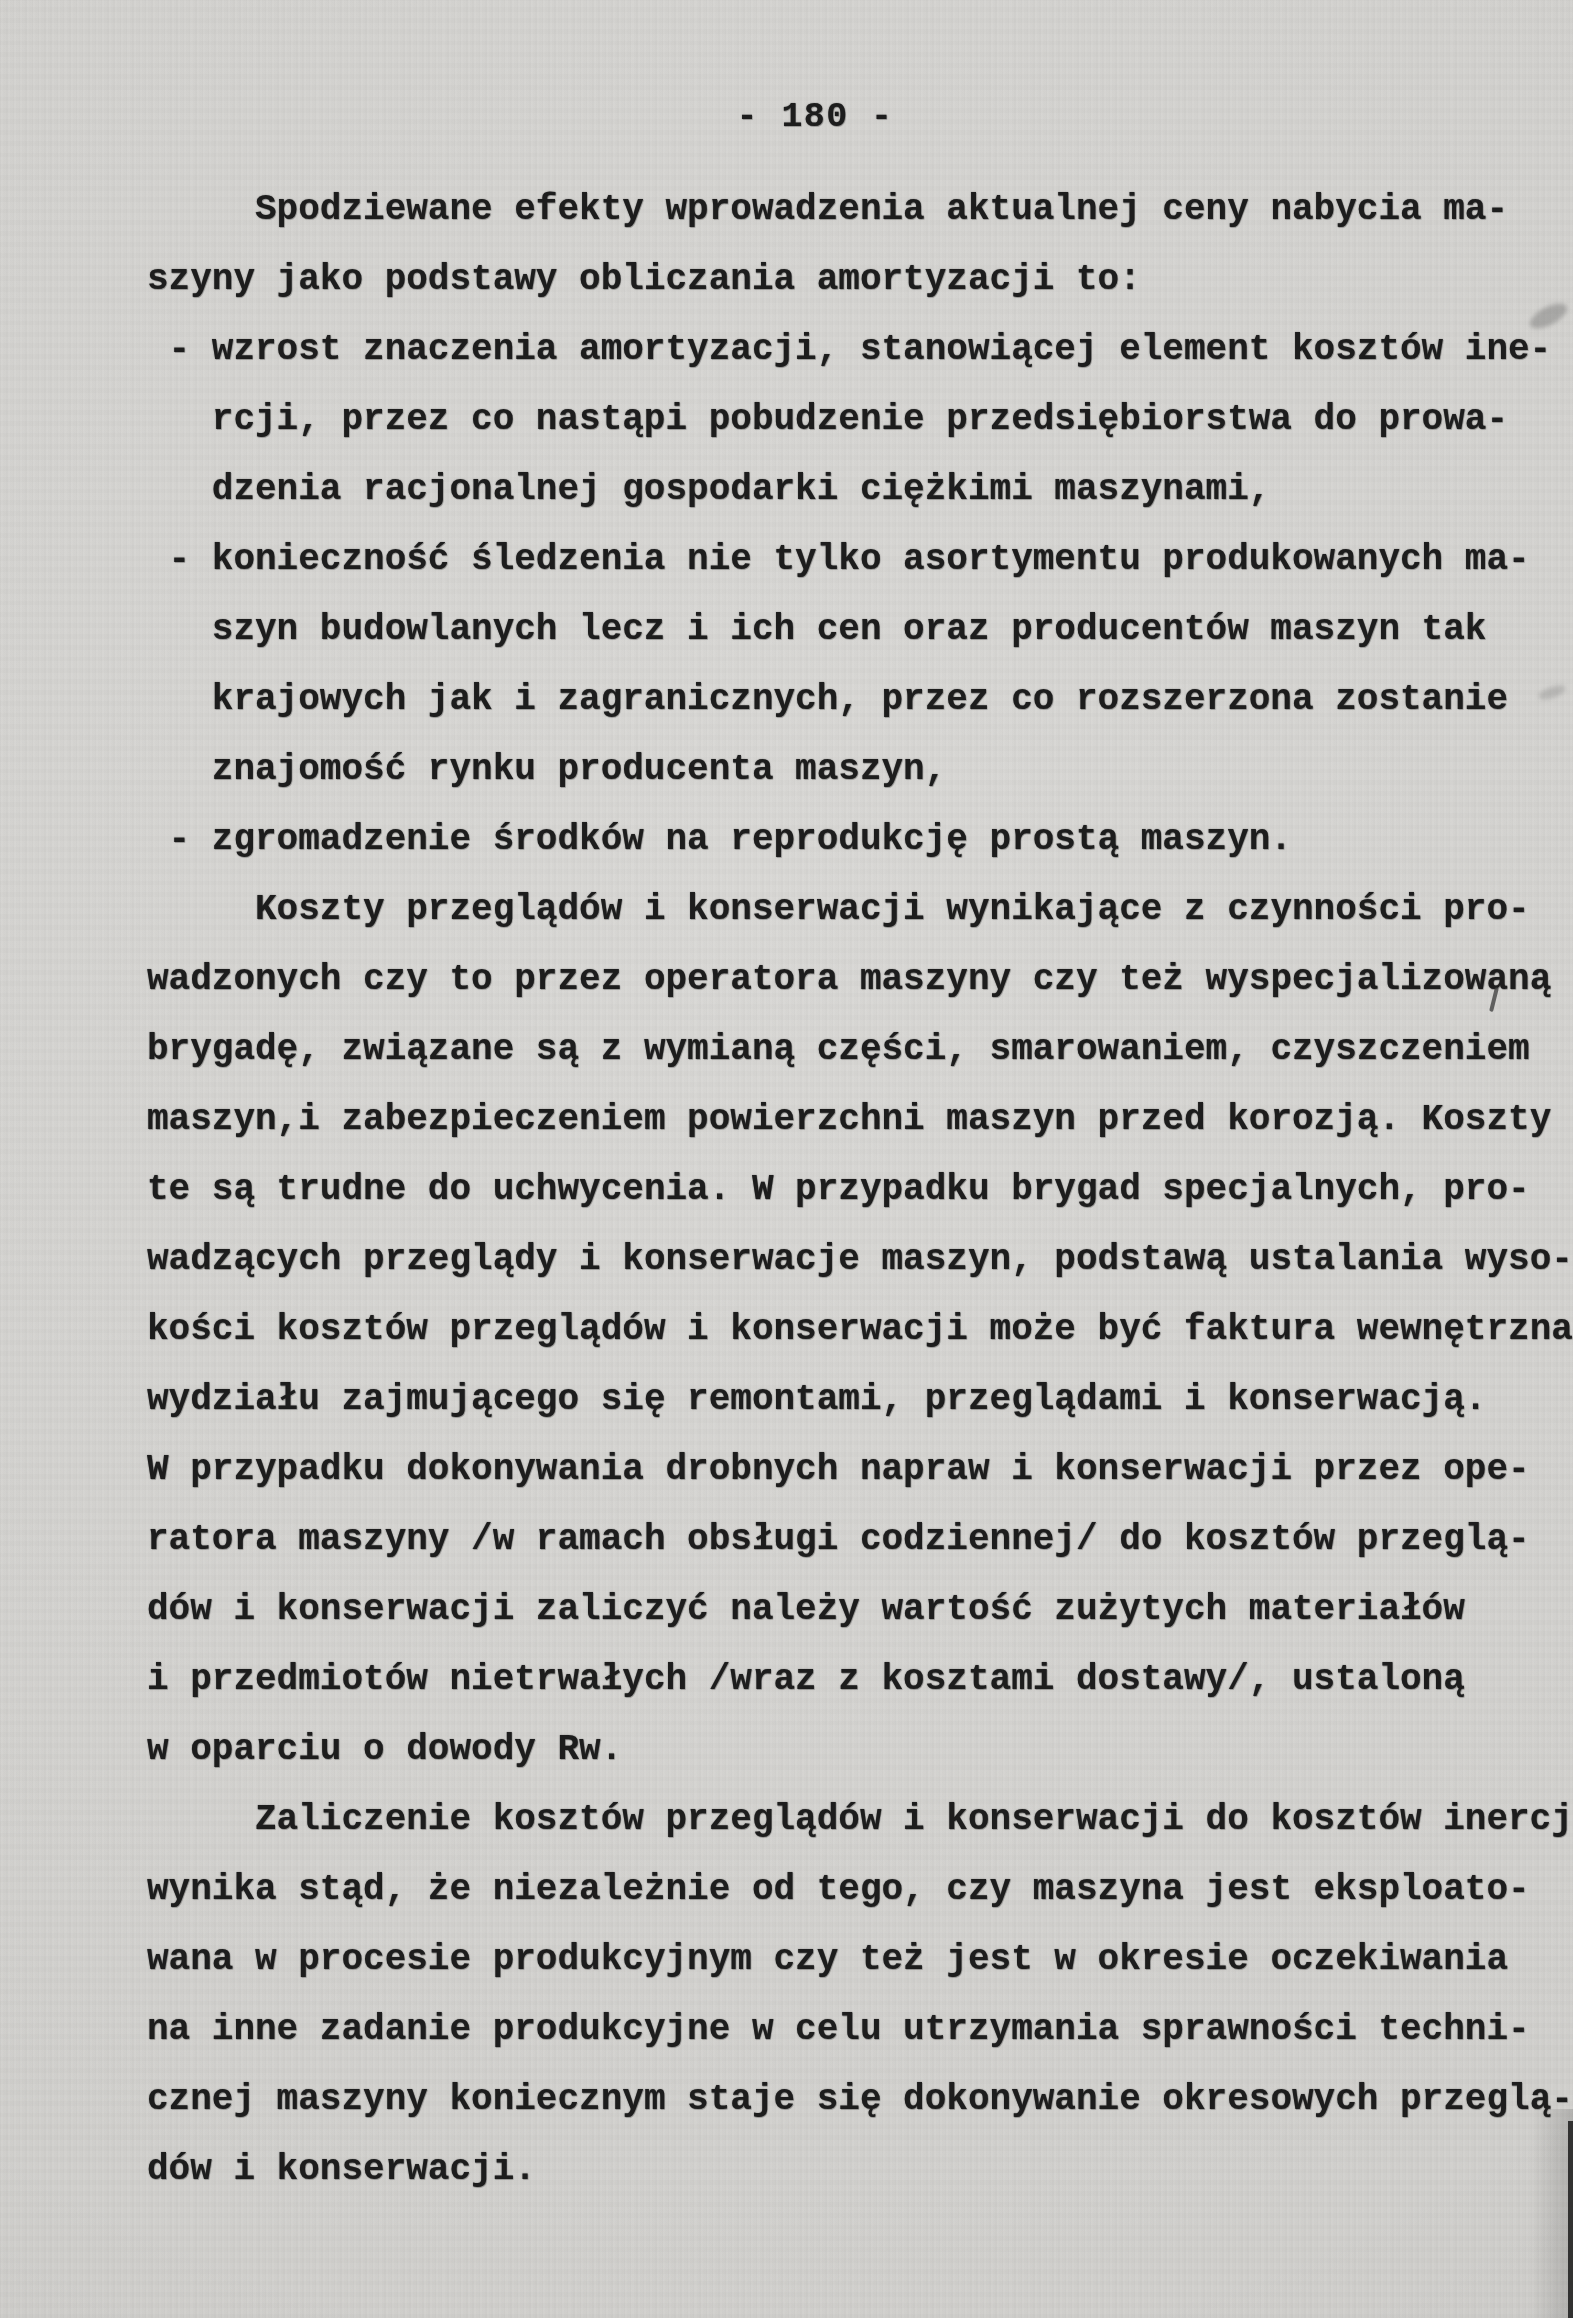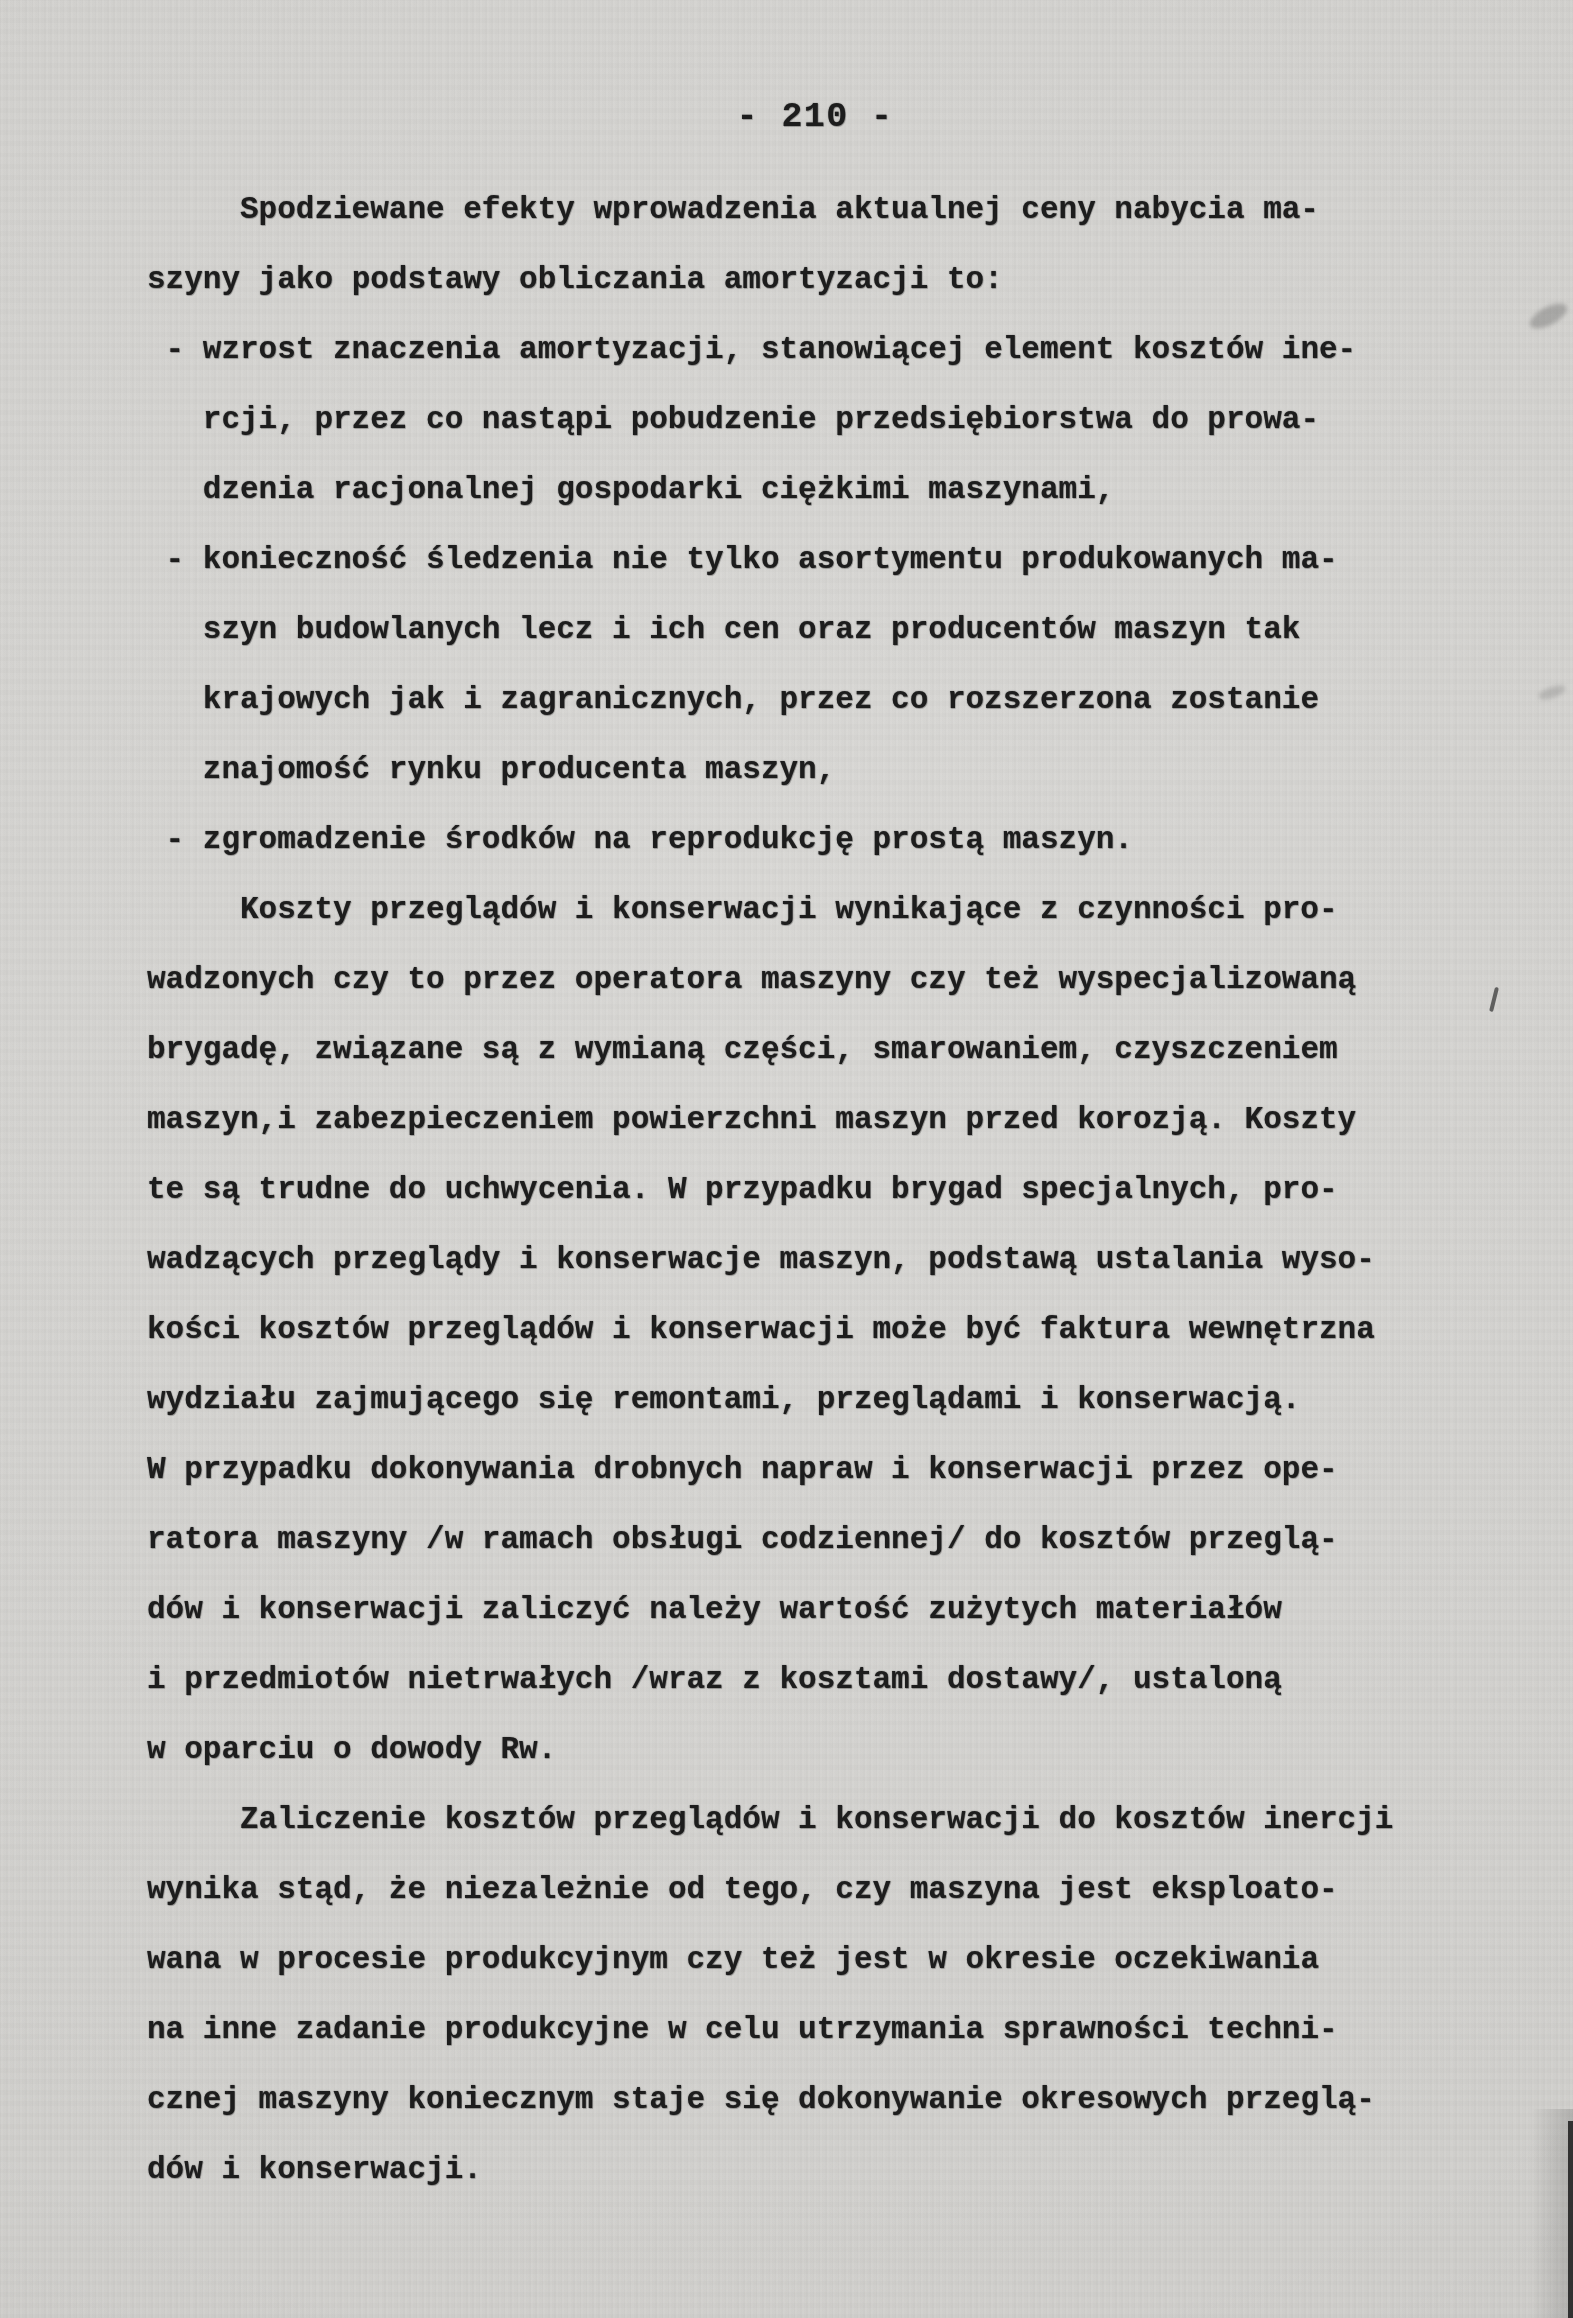--- a/index.html
+++ b/index.html
@@ -35,21 +35,21 @@
     font-weight: 700;
     letter-spacing: 1.4px;
     text-shadow: 0 0 1.4px rgba(25,25,25,0.55), 0.7px 0.7px 0 rgba(40,40,40,0.25);
     white-space: pre;
   }
   .text-block {
     position: absolute;
     top: 175px;
     left: 147px;
     width: 1374px;
-    font-size: 31px;
+    font-size: 36px;
     font-weight: 700;
     line-height: 70px;
     white-space: pre;
     text-shadow: 0 0 1.4px rgba(25,25,25,0.55), 0.7px 0.7px 0 rgba(40,40,40,0.25);
   }
   .line { padding-left: 0; }
   .line.indent { padding-left: 5ch; }
   .line.bullet { padding-left: 1ch; }
   .line.bullet-cont { padding-left: 3ch; }
 
@@ -102,21 +102,21 @@
     background: rgba(100,100,98,0.25);
     border-radius: 50%;
     transform: rotate(-20deg);
     filter: blur(2.1px);
   }
 </style>
 </head>
 <body>
 
 <div class="page">
-  <div class="page-number">- 210 -</div>
+  <div class="page-number">- 180 -</div>
 
   <div class="text-block"><div class="line indent">Spodziewane efekty wprowadzenia aktualnej ceny nabycia ma-</div><div class="line body">szyny jako podstawy obliczania amortyzacji to:</div><div class="line bullet">- wzrost znaczenia amortyzacji, stanowiącej element kosztów ine-</div><div class="line bullet-cont">rcji, przez co nastąpi pobudzenie przedsiębiorstwa do prowa-</div><div class="line bullet-cont">dzenia racjonalnej gospodarki ciężkimi maszynami,</div><div class="line bullet">- konieczność śledzenia nie tylko asortymentu produkowanych ma-</div><div class="line bullet-cont">szyn budowlanych lecz i ich cen oraz producentów maszyn tak</div><div class="line bullet-cont">krajowych jak i zagranicznych, przez co rozszerzona zostanie</div><div class="line bullet-cont">znajomość rynku producenta maszyn,</div><div class="line bullet">- zgromadzenie środków na reprodukcję prostą maszyn.</div><div class="line indent">Koszty przeglądów i konserwacji wynikające z czynności pro-</div><div class="line body">wadzonych czy to przez operatora maszyny czy też wyspecjalizowaną</div><div class="line body">brygadę, związane są z wymianą części, smarowaniem, czyszczeniem</div><div class="line body">maszyn,i zabezpieczeniem powierzchni maszyn przed korozją. Koszty</div><div class="line body">te są trudne do uchwycenia. W przypadku brygad specjalnych, pro-</div><div class="line body">wadzących przeglądy i konserwacje maszyn, podstawą ustalania wyso-</div><div class="line body">kości kosztów przeglądów i konserwacji może być faktura wewnętrzna</div><div class="line body">wydziału zajmującego się remontami, przeglądami i konserwacją.</div><div class="line body">W przypadku dokonywania drobnych napraw i konserwacji przez ope-</div><div class="line body">ratora maszyny /w ramach obsługi codziennej/ do kosztów przeglą-</div><div class="line body">dów i konserwacji zaliczyć należy wartość zużytych materiałów</div><div class="line body">i przedmiotów nietrwałych /wraz z kosztami dostawy/, ustaloną</div><div class="line body">w oparciu o dowody Rw.</div><div class="line indent">Zaliczenie kosztów przeglądów i konserwacji do kosztów inercji</div><div class="line body">wynika stąd, że niezależnie od tego, czy maszyna jest eksploato-</div><div class="line body">wana w procesie produkcyjnym czy też jest w okresie oczekiwania</div><div class="line body">na inne zadanie produkcyjne w celu utrzymania sprawności techni-</div><div class="line body">cznej maszyny koniecznym staje się dokonywanie okresowych przeglą-</div><div class="line body">dów i konserwacji.</div></div>
 
   <div class="stray-mark"></div>
   <div class="smudge-a"></div>
   <div class="smudge-b"></div>
   <div class="edge-corner-shade"></div>
   <div class="edge-line"></div>
 </div>
 

